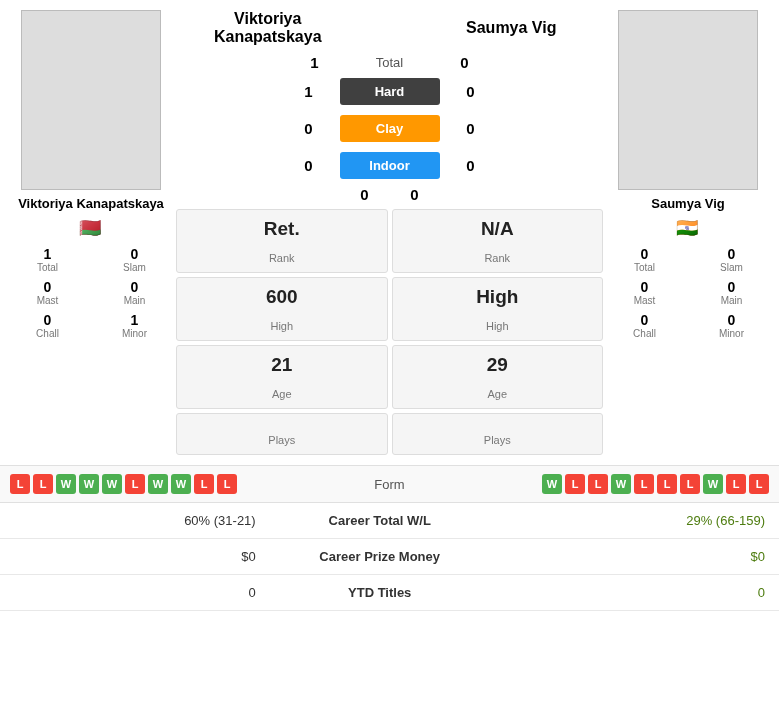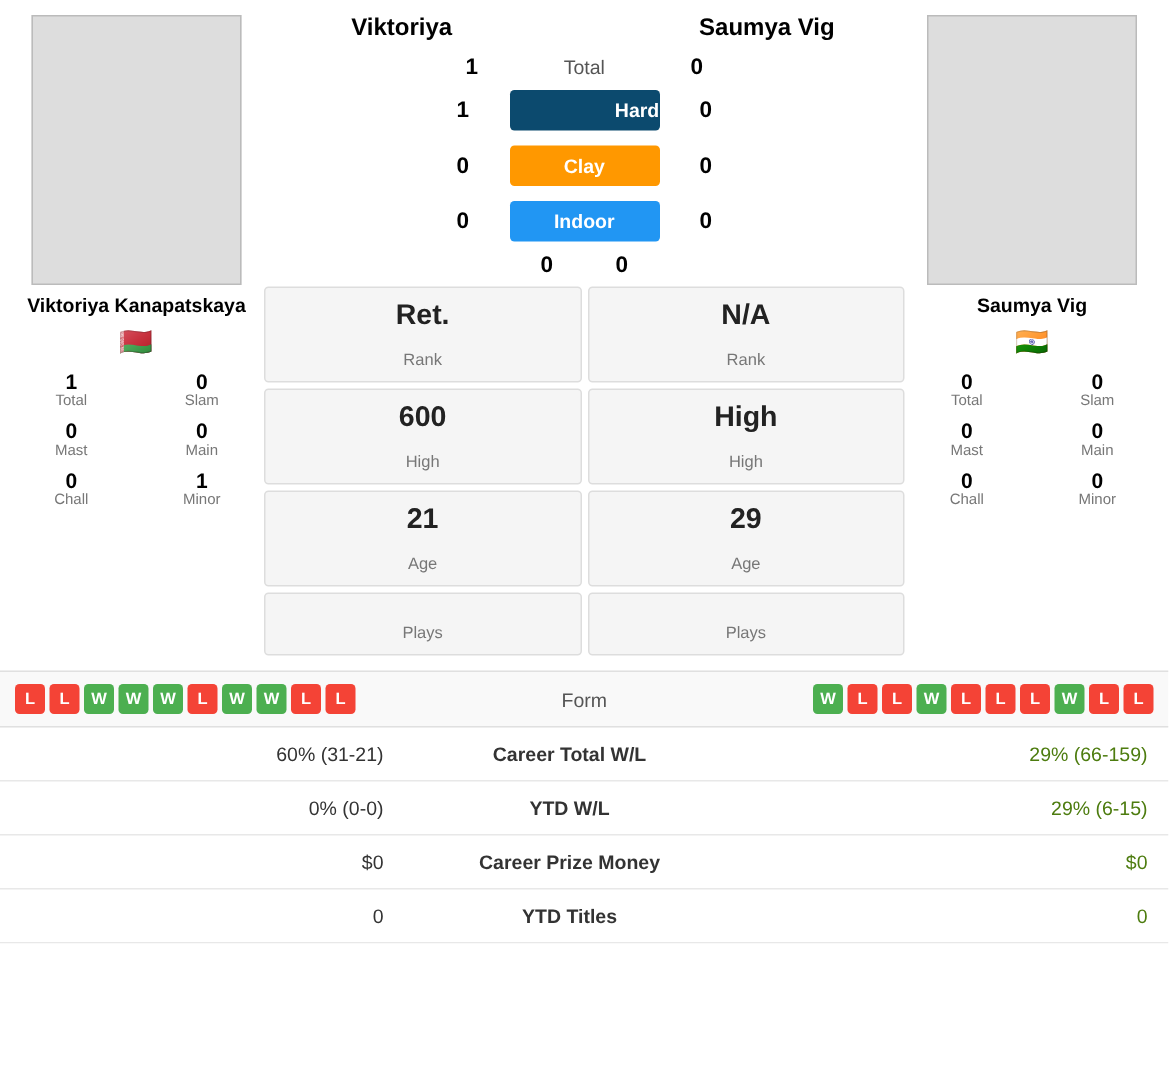--- a/index.html
+++ b/index.html
@@ -23,21 +23,21 @@
       padding: 6px 0;
       border: none;
       border-radius: 3px;
       color: #fff;
       font-size: 13px;
       font-weight: bold;
       text-align: center;
       margin: 3px 6px;
     }
 
-    .surface-btn.hard { background: #0c4a6e; text-align: right; }
+    .surface-btn.hard { background: #404040; }
     .surface-btn.clay { background: #FF9800; }
     .surface-btn.indoor { background: #2196F3; }
     .surface-btn.grass { background: #4CAF50; }
 
     
     .form-section {
       background: #f9f9f9;
       border-top: 1px solid #e0e0e0;
       border-bottom: 1px solid #e0e0e0;
       padding: 8px 10px;
@@ -243,20 +243,21 @@
         <div class="pv">1</div>
         <div class="pl">Minor</div>
       </div>
     </div>
   </div>
 
   <div class="center-content">
     <div style="display:flex; align-items:center; justify-content:space-between; width:100%; margin-bottom:6px;">
       <div style="font-size:16px; font-weight:bold; text-align:center; flex:1;">
         <div>Viktoriya</div>
+        <div>Kanapatskaya</div>
       </div>
       <div style="font-size:16px; font-weight:bold; text-align:center; flex:1; margin-left:60px;">Saumya Vig</div>
     </div>
 
     <div class="center-row">
       <div class="side-score">1</div>
       <div style="width:100px; text-align:center; font-size:13px; color:#555;">Total</div>
       <div class="side-score">0</div>
     </div>
 
@@ -383,25 +384,20 @@
       <div class="badge l">L</div>
     </div>
 </div>
 
 <table class="stats-table">
   <tbody>
       <tr>
     <td class="left-val">60% (31-21)</td>
     <td class="center-label">Career Total W/L</td>
     <td class="right-val">29% (66-159)</td>
-  </tr>
-  <tr>
-    <td class="left-val">0% (0-0)</td>
-    <td class="center-label">YTD W/L</td>
-    <td class="right-val">29% (6-15)</td>
   </tr>
   <tr>
     <td class="left-val">$0</td>
     <td class="center-label">Career Prize Money</td>
     <td class="right-val">$0</td>
   </tr>
   <tr>
     <td class="left-val">0</td>
     <td class="center-label">YTD Titles</td>
     <td class="right-val">0</td>

